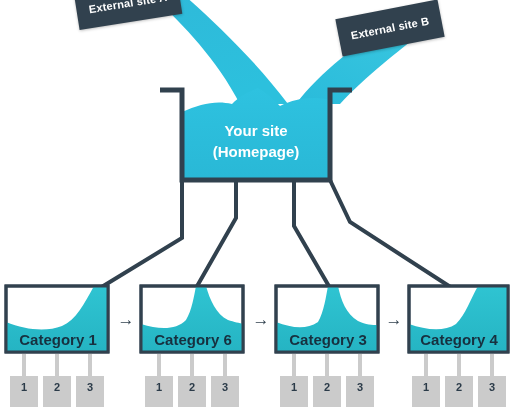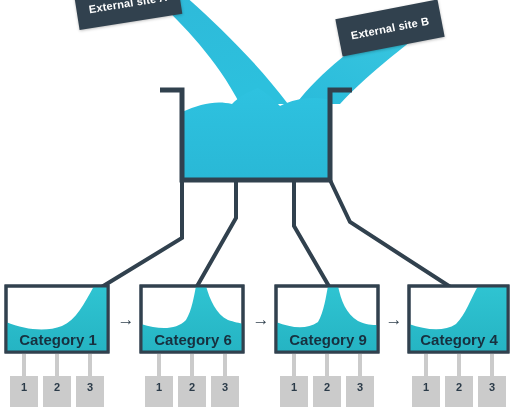--- a/index.html
+++ b/index.html
@@ -235,24 +235,28 @@
 
   </svg>
 
   <div class="ext-label" id="ext-a">
     <span>External site A</span>
   </div>
   <div class="ext-label" id="ext-b">
     <span>External site B</span>
   </div>
 
+  <div class="home-text">
+    <div>Your site</div>
+    <div>(Homepage)</div>
+  </div>
 
   <div class="cat-text" style="left:6px;">Category 1</div>
   <div class="cat-text" style="left:141px;">Category 6</div>
-  <div class="cat-text" style="left:276px;">Category 9</div>
+  <div class="cat-text" style="left:276px;">Category 3</div>
   <div class="cat-text" style="left:407px;">Category 4</div>
 
   <div style="position:absolute;left:113px;top:311px;width:26px;text-align:center;color:#31414e;font-size:17px;font-weight:bold;line-height:17px;">→</div>
   <div style="position:absolute;left:248px;top:311px;width:26px;text-align:center;color:#31414e;font-size:17px;font-weight:bold;line-height:17px;">→</div>
   <div style="position:absolute;left:381px;top:311px;width:26px;text-align:center;color:#31414e;font-size:17px;font-weight:bold;line-height:17px;">→</div>
 
   <div class="num-text" style="left:10px;">1</div>
   <div class="num-text" style="left:43px;">2</div>
   <div class="num-text" style="left:76px;">3</div>
 

